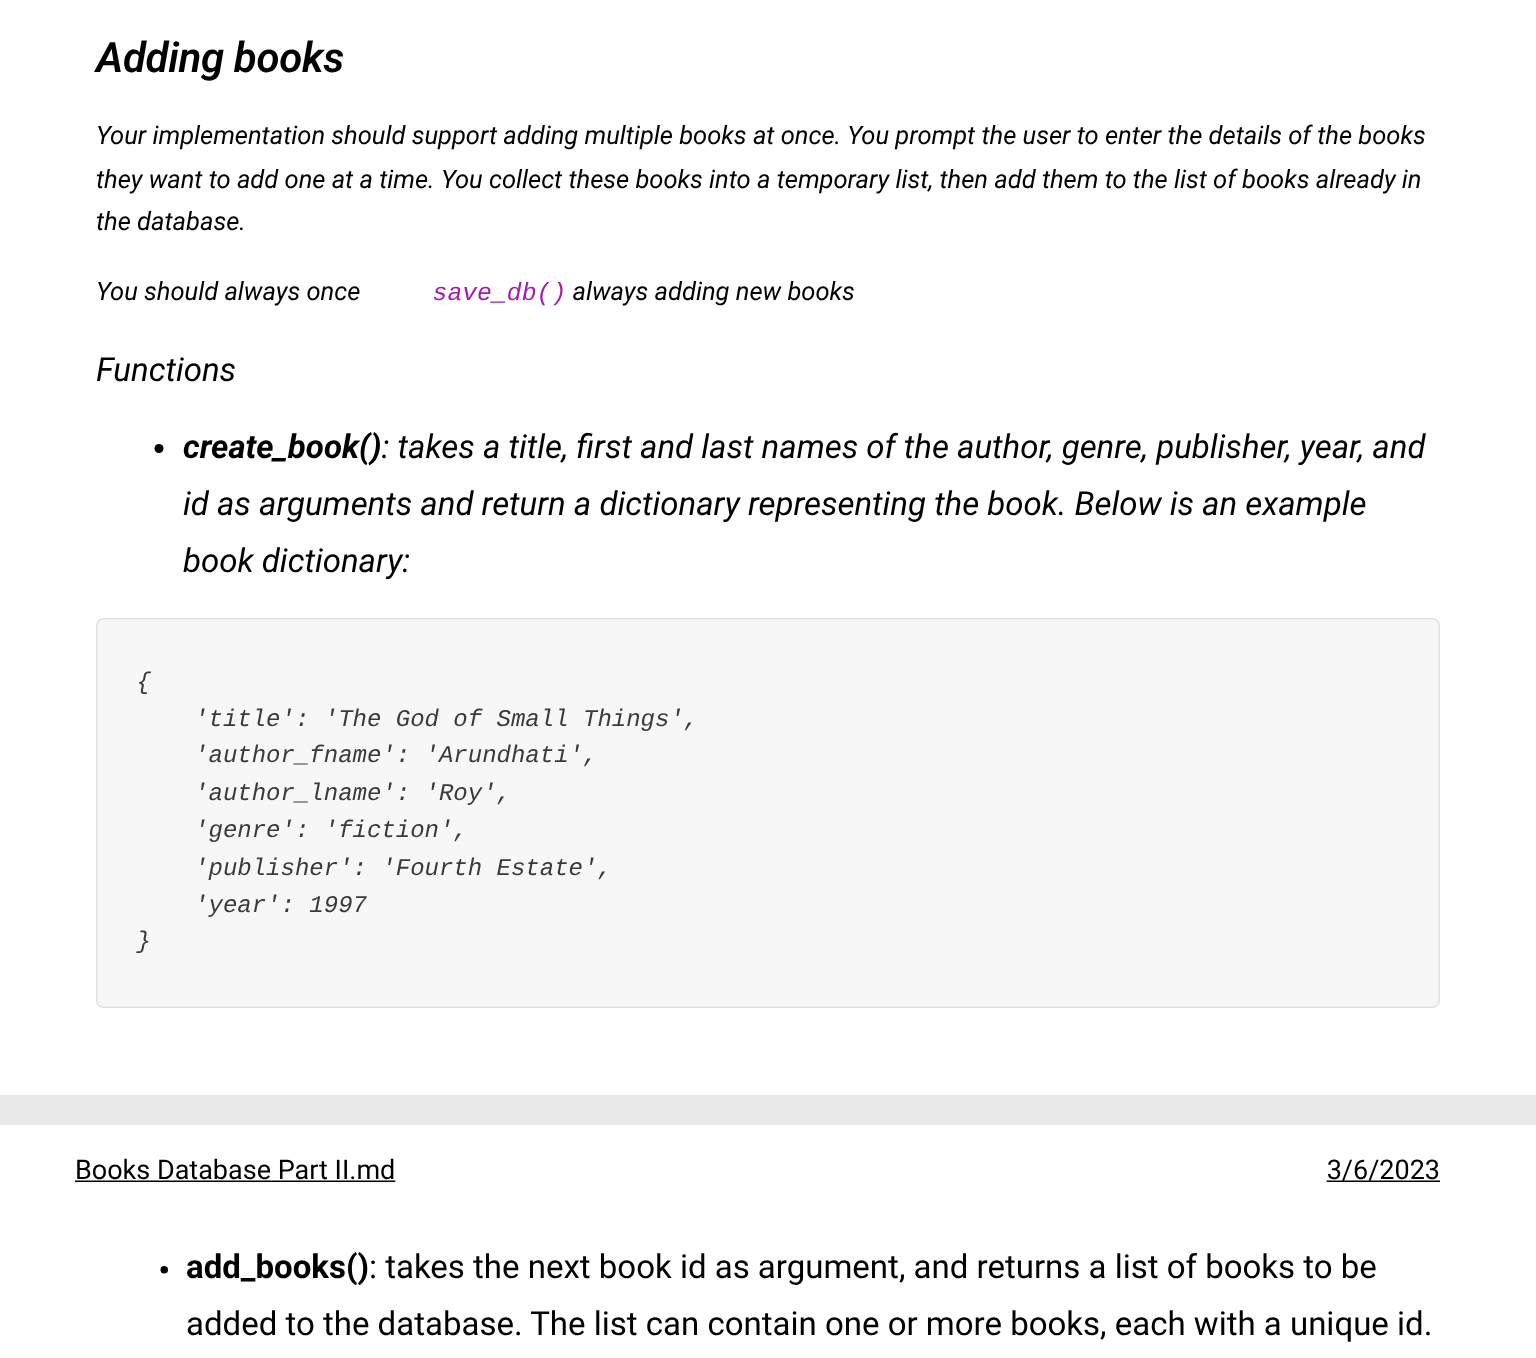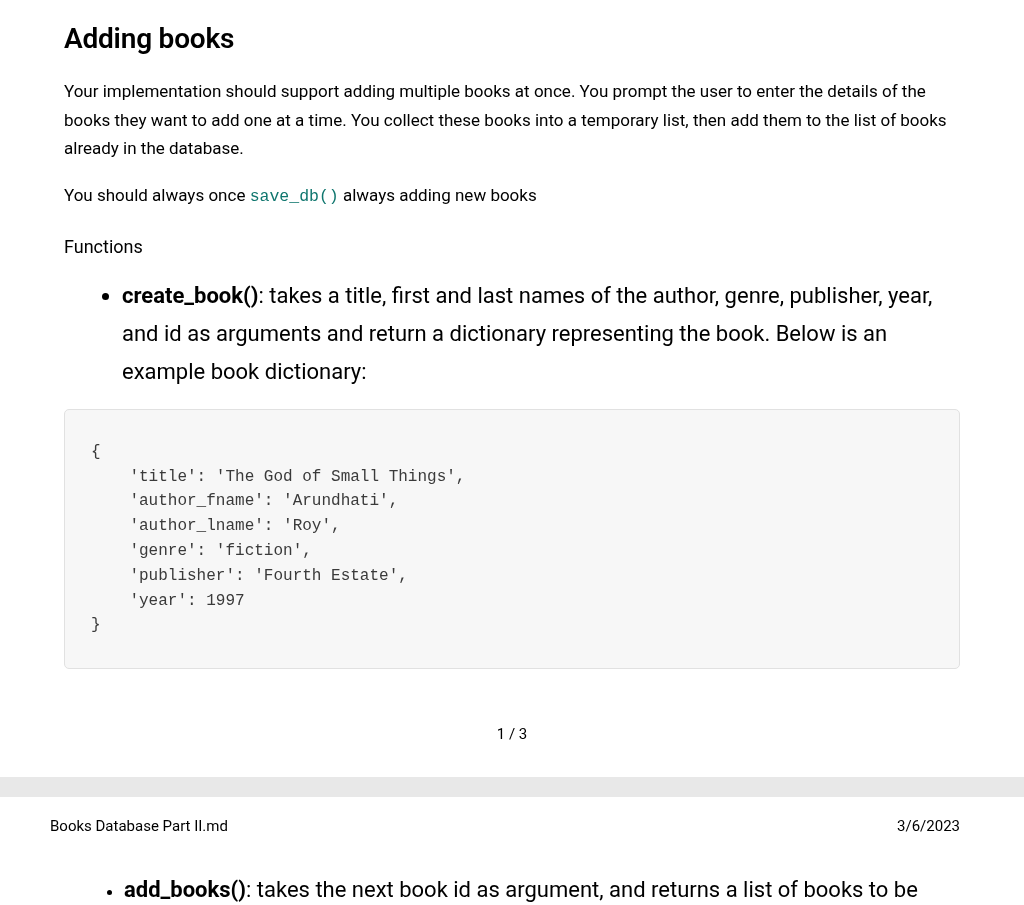--- a/index.html
+++ b/index.html
@@ -8,55 +8,58 @@
       box-sizing: border-box;
     }
     body {
       font-family: -apple-system, BlinkMacSystemFont, "Segoe UI", Roboto, Helvetica, Arial, sans-serif;
       background: #ffffff;
       color: #000000;
       width: 1024px;
     }
     .page-1 {
       padding: 0 64px 18px 64px;
+      font-style: italic;
     }
     .page-divider {
       background: #e8e8e8;
       height: 20px;
       width: 100%;
     }
     .page-2 {
       padding: 0 64px 0 50px;
     }
     .page-header {
       display: flex;
       justify-content: space-between;
-      font-size: 15px;
+      font-size: 18px;
       padding: 20px 0 36px 0;
+      text-decoration: underline;
     }
     h1.section-heading {
       font-size: 28px;
       font-weight: 600;
       margin: 22px 0 22px 0;
       letter-spacing: -0.2px;
     }
     h2.subheading {
-      font-size: 18px;
+      font-size: 22px;
       font-weight: 400;
       margin: 26px 0 20px 0;
     }
     p.body-text {
       font-size: 17px;
       line-height: 1.68;
       margin-bottom: 18px;
     }
     .inline-code {
       font-family: "Menlo", "Consolas", "Courier New", monospace;
-      color: #0f766e;
+      color: #a21caf;
       font-size: 16.5px;
+      margin-left: 44px;
     }
     ul.func-list {
       list-style: disc;
       padding-left: 58px;
       margin-bottom: 18px;
     }
     ul.func-list li {
       font-size: 22px;
       line-height: 1.72;
       padding-left: 0;
@@ -111,21 +114,20 @@
 
   <pre class="code-block">{
     'title': 'The God of Small Things',
     'author_fname': 'Arundhati',
     'author_lname': 'Roy',
     'genre': 'fiction',
     'publisher': 'Fourth Estate',
     'year': 1997
 }</pre>
 
-  <div class="page-number">1 / 3</div>
 
 </div>
 
 <div class="page-divider"></div>
 
 <div class="page-2">
 
   <div class="page-header">
     <span>Books Database Part II.md</span>
     <span>3/6/2023</span>

